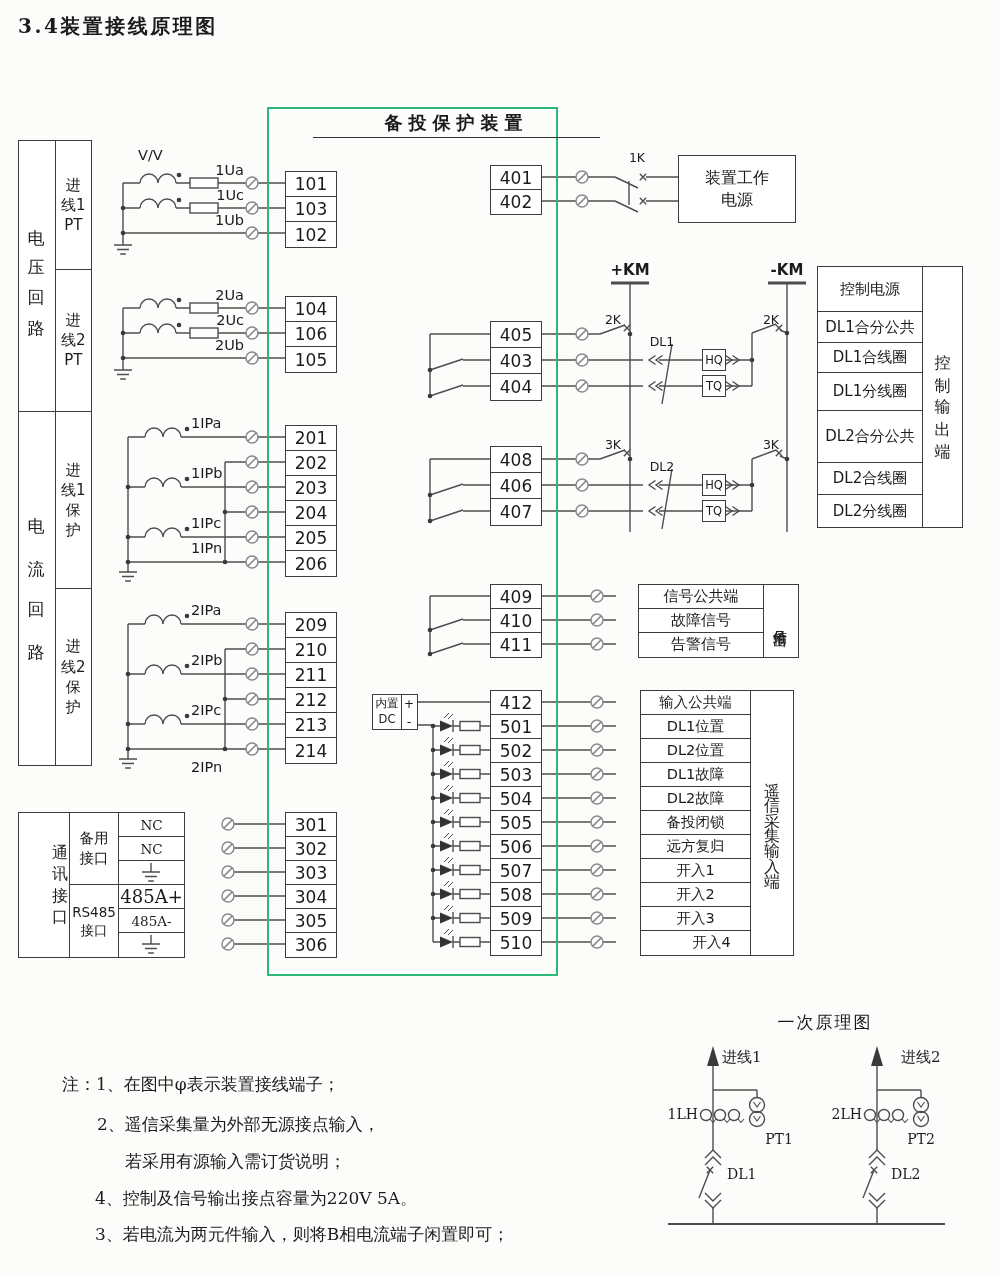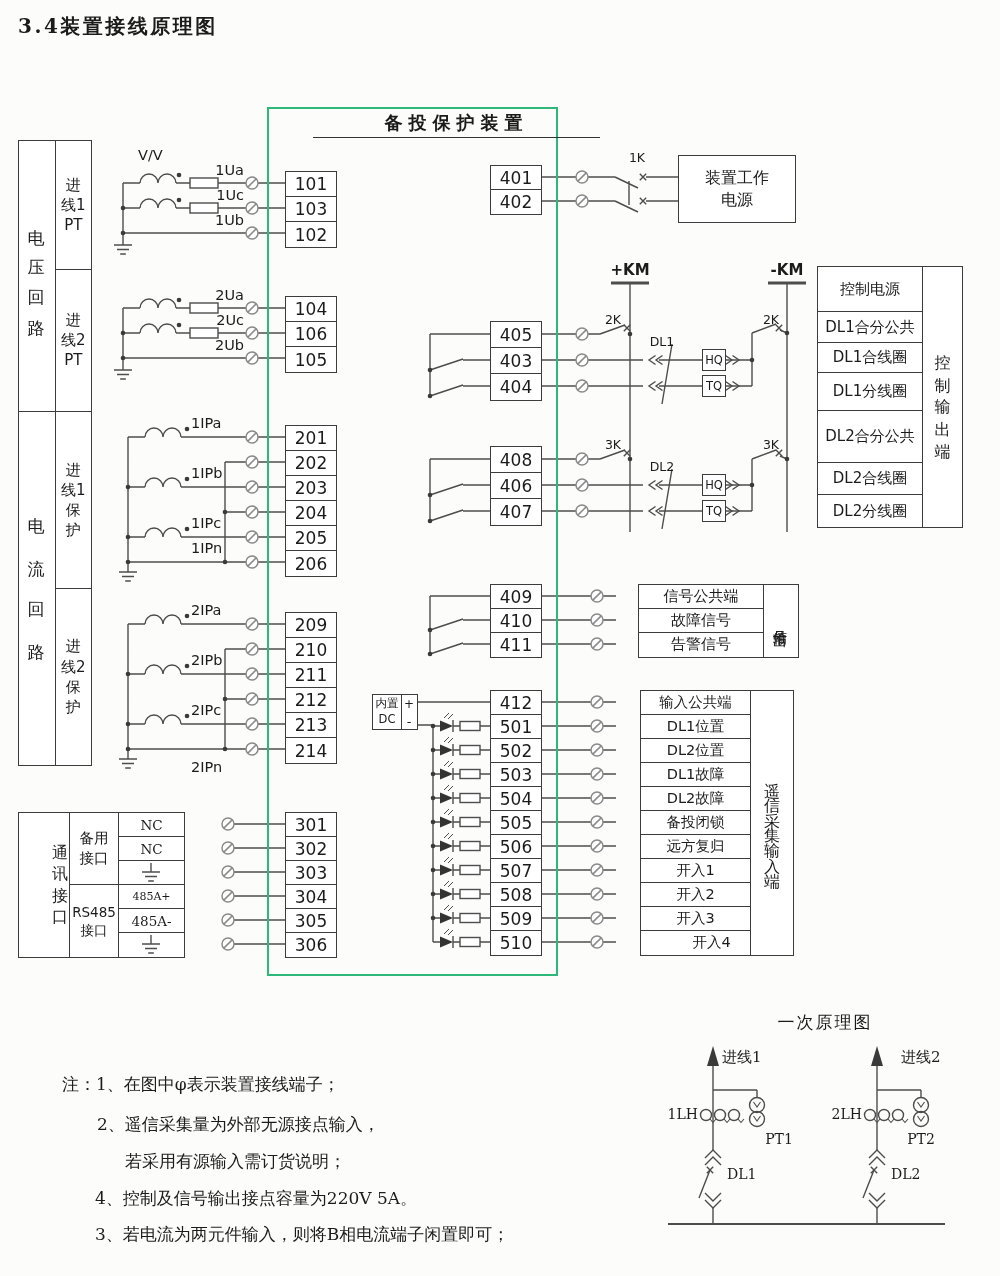--- a/index.html
+++ b/index.html
@@ -342,21 +342,21 @@
 
   <div class="cell bordered pre" style="left:18px;top:812px;width:52px;height:145.5px;font-size:16px;padding-left:32px;">通讯
 接口</div>
   <div class="cell bordered pre" style="left:68.5px;top:812px;width:51px;height:73.5px;font-size:14.5px;">备用
 接口</div>
   <div class="cell bordered pre" style="left:68.5px;top:884px;width:51px;height:73.5px;font-size:13.5px;">RS485
 接口</div>
   <div class="cell bordered serif" style="left:118px;top:812px;width:67px;height:25.5px;font-size:13.5px;">NC</div>
   <div class="cell bordered serif" style="left:118px;top:836px;width:67px;height:25.5px;font-size:13.5px;">NC</div>
   <div class="cell bordered" style="left:118px;top:860px;width:67px;height:25.5px;"></div>
-  <div class="cell bordered serif" style="left:118px;top:884px;width:67px;height:25.5px;font-size:11px;">485A+</div>
+  <div class="cell bordered serif" style="left:118px;top:884px;width:67px;height:25.5px;font-size:18px;">485A+</div>
   <div class="cell bordered serif" style="left:118px;top:908px;width:67px;height:25.5px;font-size:13.5px;">485A-</div>
   <div class="cell bordered" style="left:118px;top:932px;width:67px;height:25.5px;"></div>
   <svg class="layer" width="1000" height="1276" style="pointer-events:none;">
     <g stroke="#4d4d4d" stroke-width="1.4" fill="none">
       <path d="M151,863 V872 M142,872 H160 M145,876.5 H157 M148.2,881 H153.8
                M151,935 V944 M142,944 H160 M145,948.5 H157 M148.2,953 H153.8"></path>
     </g>
   </svg>
 
   <div class="tgroup h25" style="left:285px;top:171px;width:52px;">

